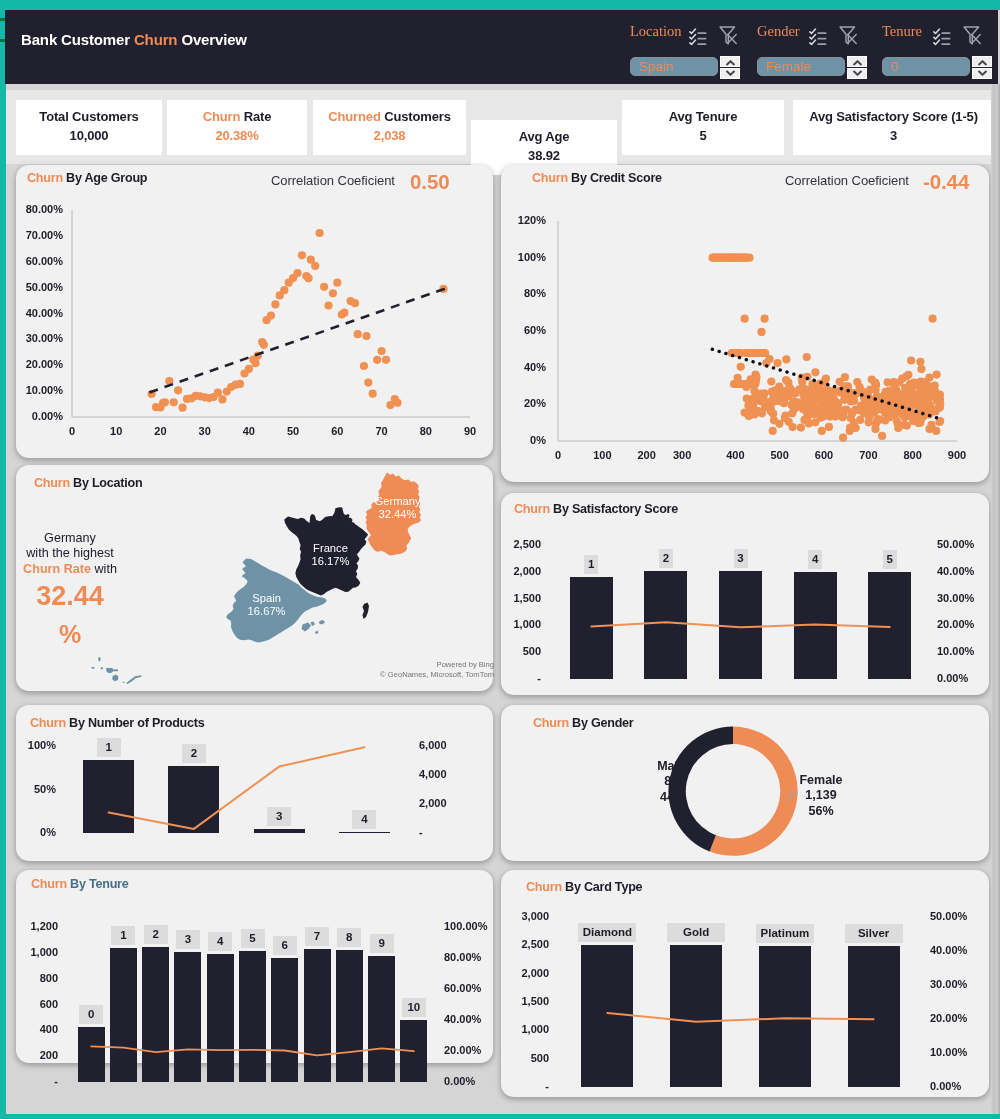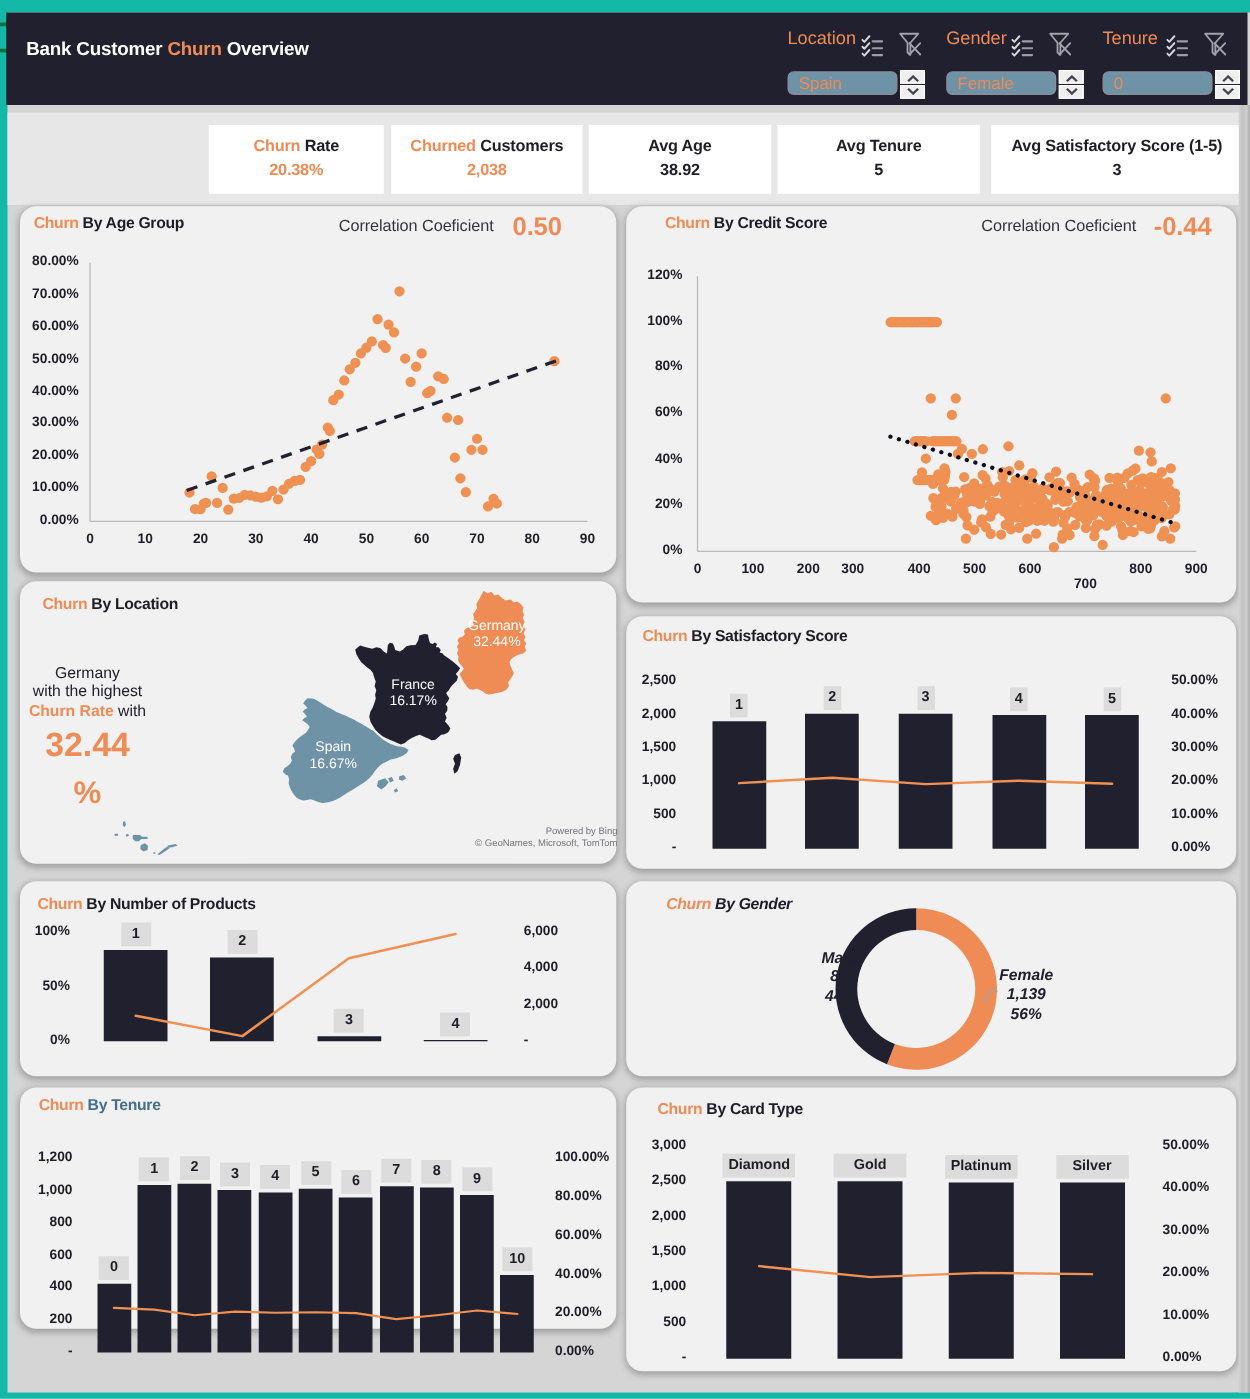--- a/index.html
+++ b/index.html
@@ -8,21 +8,21 @@
   #root{position:absolute;left:0;top:0;width:1000px;height:1119px;background:#14b8a6;}
   #canvas{position:absolute;left:6px;top:10px;width:994px;height:1104px;background:#d5d5d5;}
   #rscroll{position:absolute;left:991px;top:84px;width:9px;height:1030px;background:linear-gradient(to right,#d3d3d3 0%,#c3c3c3 30%,#cdcdcd 70%,#a8a8a8 100%);z-index:5;}
   
   #hdr{position:absolute;left:5px;top:10px;width:993px;height:74px;background:#20202e;}
   #hdr-title{position:absolute;left:16px;top:21px;font-size:15px;font-weight:bold;color:#ffffff;letter-spacing:-0.15px;}
   #hdr-title .o{color:#ef8b54;}
   .greenmark{position:absolute;left:0;width:6px;height:3px;background:#12703c;}
   
   .slicer{position:absolute;top:13px;}
-  .sl-label{position:absolute;left:0;top:0;font-size:14.5px;color:#ef8b54;white-space:nowrap;}
+  .sl-label{position:absolute;left:0;top:0;font-size:14.5px;color:#ef8b54;white-space:nowrap;font-family:Liberation Serif, serif;}
   .sl-icons{position:absolute;top:1px;}
   .sl-box{position:absolute;top:34px;left:0px;height:19px;background:#6e93a6;border:1px solid #8d8d9a;border-radius:5px;box-sizing:border-box;}
   .sl-box span{position:absolute;left:8px;top:1px;font-size:13.5px;color:#ef8b54;}
   .sl-spin{position:absolute;top:33px;width:20px;height:23px;}
   .sl-spin .half{position:absolute;left:0;width:20px;height:11px;background:#eeeeee;border:1px solid #ffffff;box-sizing:border-box;display:flex;align-items:center;justify-content:center;}
   .sl-spin .half.top{top:0;}
   .sl-spin .half.bot{top:12px;}
   
   #kpirow{position:absolute;left:6px;top:90px;width:994px;height:74px;background:#e7e7e7;}
   .kpi{position:absolute;top:10px;height:55px;background:#ffffff;}
@@ -167,29 +167,33 @@
               <svg width="11" height="6" viewBox="0 0 11 6" style="margin-bottom:2px">
                 <path d="M1.5 1.0 L5.5 4.8 L9.5 1.0" fill="none" stroke="#44444d" stroke-width="1.9" stroke-linejoin="miter"></path>
               </svg>
             </div>
           </div>
         </div>
       </div>
   </div>
 
   <div id="kpirow">
+      <div class="kpi" style="left: 10px; width: 146px;">
+        <div class="t"><span>Total Customers</span></div>
+        <div class="v">10,000</div>
+      </div>
       <div class="kpi" style="left: 161px; width: 140px;">
         <div class="t"><span class="o">Churn</span> <span>Rate</span></div>
         <div class="v o">20.38%</div>
       </div>
       <div class="kpi" style="left: 307px; width: 153px;">
         <div class="t"><span class="o">Churned</span> <span>Customers</span></div>
         <div class="v o">2,038</div>
       </div>
-      <div class="kpi" style="left: 465px; width: 146px;">
+      <div class="kpi" style="left: 465px; width: 146px; margin-top: 20px;">
         <div class="t"><span>Avg Age</span></div>
         <div class="v">38.92</div>
       </div>
       <div class="kpi" style="left: 616px; width: 162px;">
         <div class="t"><span>Avg Tenure</span></div>
         <div class="v">5</div>
       </div>
       <div class="kpi" style="left: 787px; width: 201px;">
         <div class="t"><span>Avg Satisfactory Score (1-5)</span></div>
         <div class="v">3</div>
@@ -302,21 +306,21 @@
         <div class="axlab r" style="left: -4px; top: 122.333px; width: 49px; text-align: right;">80%</div>
         <div class="axlab r" style="left: -4px; top: 85.6667px; width: 49px; text-align: right;">100%</div>
         <div class="axlab r" style="left: -4px; top: 49px; width: 49px; text-align: right;">120%</div>
         <div class="axlab" style="left: 39px; top: 284px; width: 36px; text-align: center;">0</div>
         <div class="axlab" style="left: 83.3333px; top: 284px; width: 36px; text-align: center;">100</div>
         <div class="axlab" style="left: 127.667px; top: 284px; width: 36px; text-align: center;">200</div>
         <div class="axlab" style="left: 172px; top: 284px; width: 36px; ">300</div>
         <div class="axlab" style="left: 216.333px; top: 284px; width: 36px; text-align: center;">400</div>
         <div class="axlab" style="left: 260.667px; top: 284px; width: 36px; text-align: center;">500</div>
         <div class="axlab" style="left: 305px; top: 284px; width: 36px; text-align: center;">600</div>
-        <div class="axlab" style="left: 349.333px; top: 284px; width: 36px; text-align: center; margin-top: 12px;">700</div>
+        <div class="axlab" style="left: 349.333px; top: 284px; width: 36px; text-align: center;">700</div>
         <div class="axlab" style="left: 393.667px; top: 284px; width: 36px; text-align: center;">800</div>
         <div class="axlab" style="left: 438px; top: 284px; width: 36px; text-align: center;">900</div>
         <svg width="488" height="317" style="position:absolute;left:0;top:0">
           <line x1="57" y1="56" x2="57" y2="276" stroke="#b8b8bd" stroke-width="1"></line>
           <line x1="57" y1="276" x2="456" y2="276" stroke="#b8b8bd" stroke-width="1"></line>
           <g fill="#ef9153">
             <circle cx="294.3" cy="227.2" r="4.1"></circle>
             <circle cx="345.4" cy="244.7" r="4.1"></circle>
             <circle cx="299.5" cy="239.5" r="4.1"></circle>
             <circle cx="439.2" cy="239.7" r="4.1"></circle>
@@ -927,21 +931,21 @@
         <div class="bar" style="left: 152.375px; top: 60.662px; width: 51px; height: 67.338px;"></div>
         <div class="dlabel" style="left: 165.875px; top: 38.662px; width: 24px;">2</div>
         <div class="bar" style="left: 237.625px; top: 123.998px; width: 51px; height: 4.002px;"></div>
         <div class="dlabel" style="left: 251.125px; top: 101.998px; width: 24px;">3</div>
         <div class="bar" style="left: 322.875px; top: 126.5px; width: 51px; height: 1.5px;"></div>
         <div class="dlabel" style="left: 336.375px; top: 104.5px; width: 24px;">4</div>
         <svg width="477" height="156" style="position:absolute;left:0;top:0;pointer-events:none">
           <path d="M92.6 107.6 L177.9 123.9 L263.1 61.6 L348.4 42.2 " fill="none" stroke="#ef9153" stroke-width="2" stroke-linejoin="round" stroke-linecap="round"></path>
         </svg>
       </div>
-      <div class="panel" style="left: 501px; top: 705px; width: 488px; height: 156px; font-style: italic;">
+      <div class="panel" style="left: 501px; top: 705px; width: 488px; height: 156px;">
         <div class="ptitle" style="left: 32px; top: 11px;"><span class="o">Churn</span> <span>By Gender</span></div>
         <svg width="488" height="156" style="position:absolute;left:0;top:0">
           <path d="M232.00 21.60 A64.6 64.6 0 1 1 208.60 146.41 L214.90 130.19 A47.2 47.2 0 1 0 232.00 39.00 Z" fill="#ef8b54"></path>
           <path d="M208.60 146.41 A64.6 64.6 0 0 1 232.00 21.60 L232.00 39.00 A47.2 47.2 0 0 0 214.90 130.19 Z" fill="#20202e"></path>
           <path d="M287 96.5 L290.5 88.2 L297 88.2" fill="none" stroke="#a3a3a9" stroke-width="1.3"></path>
         </svg>
         <div style="position: absolute; left: 288px; top: 68px; width: 64px; text-align: center; font-size: 12.5px; font-weight: bold; color: rgb(32, 32, 46); line-height: 15.3px;">
           <div>Female</div>
           <div>1,139</div>
           <div>56%</div>

